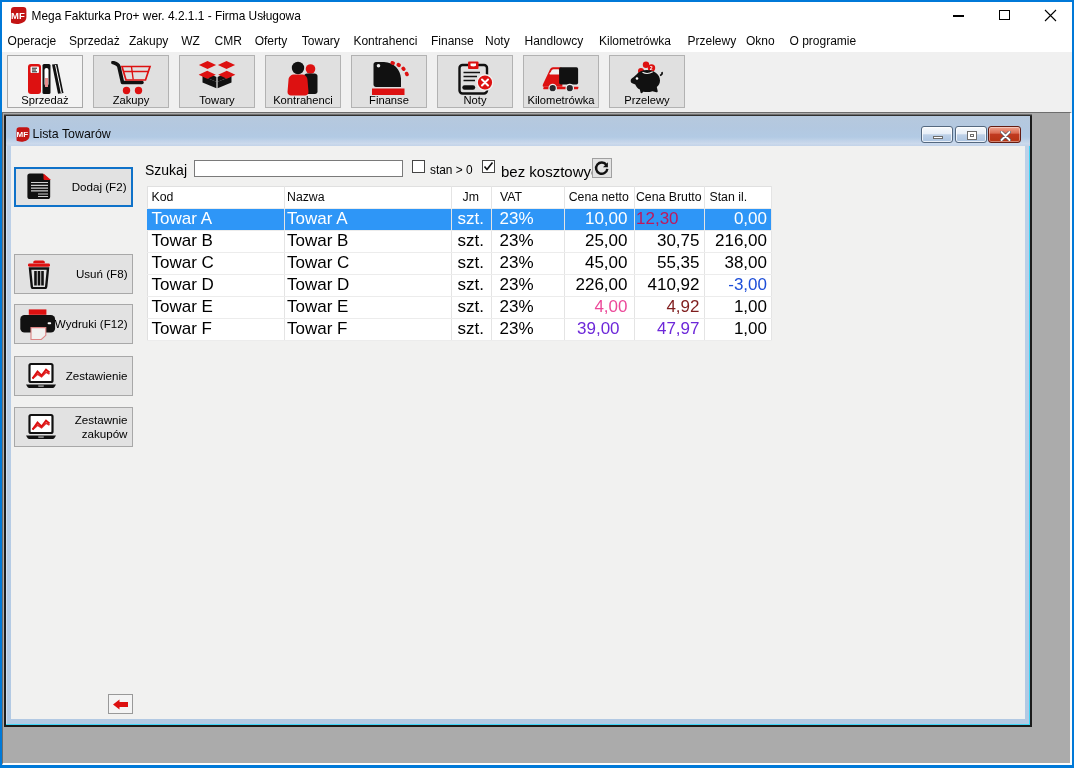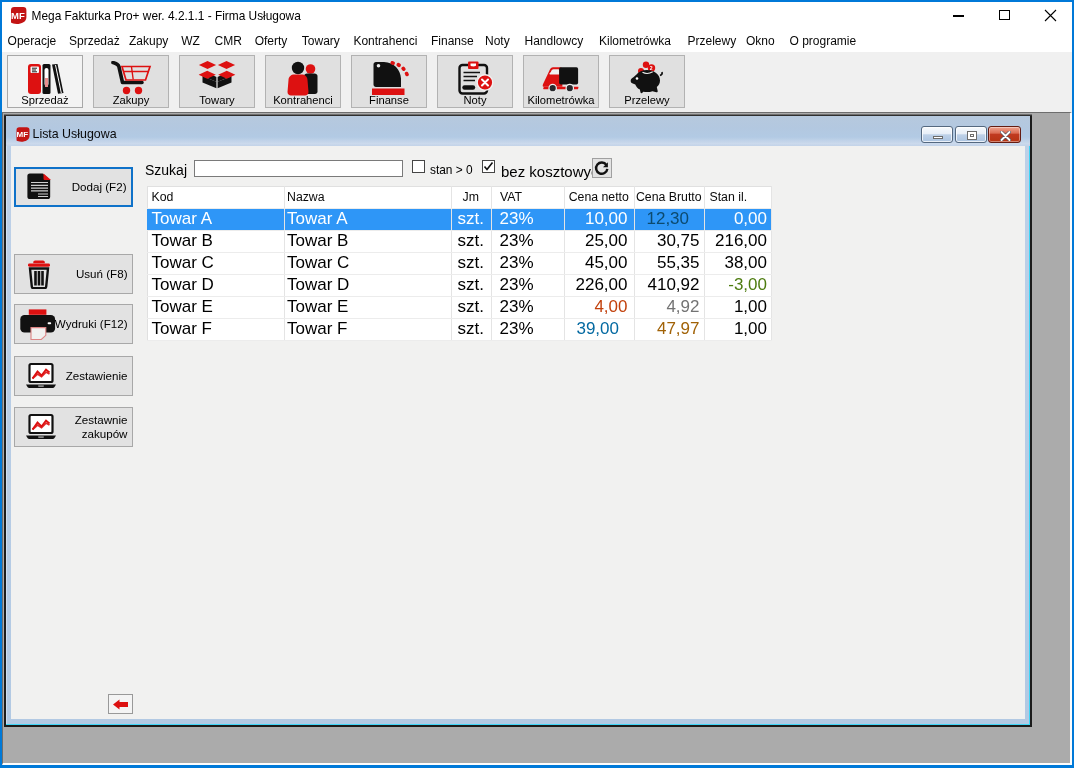--- a/index.html
+++ b/index.html
@@ -195,21 +195,21 @@
 
 <div id="mdi"></div>
 
 <div id="child">
   <div id="ctitle">
       <div class="abs" style="left:-2px;right:-2px;top:-2px;height:2px;background:linear-gradient(#8f8f8f,#101010)"></div>
     <svg class="abs" style="left:7.5px;top:10px" width="16" height="17" viewBox="0 0 19 19">
       <path d="M3.2 1 h12 a3.2 3.2 0 0 1 3.2 3.2 v7 c0 4.5-4.8 6.8-9.6 6.8 c-2.6 0-4.8-0.6-5.8-1.4 v-12.4 a3.2 3.2 0 0 1 3.2-3.2 z" fill="#c31414"></path>
       <text x="3" y="12.6" font-size="9.5" font-weight="bold" fill="#fff" font-family="Liberation Sans">MF</text>
     </svg>
-    <div id="ctitle-text">Lista Usługowa</div>
+    <div id="ctitle-text">Lista Towarów</div>
     <div class="cbtn blue" style="left:915px">
       <div class="abs" style="left:10.5px;top:8.5px;width:10px;height:3.5px;background:#fff;border:1px solid #6b6b6b"></div>
     </div>
     <div class="cbtn blue" style="left:949px">
       <div class="abs" style="left:10.5px;top:3.5px;width:10px;height:9px;background:#fff;border:1px solid #6b6b6b"></div>
       <div class="abs" style="left:13.5px;top:6.5px;width:4.5px;height:3.2px;background:#fff;border:1px solid #6b6b6b"></div>
     </div>
     <div class="cbtn red" style="left:982px">
       <svg class="abs" style="left:11px;top:3.5px" width="11" height="10" viewBox="0 0 11 10">
         <path d="M1.5 1 L9.5 9 M9.5 1 L1.5 9" stroke="#555560" stroke-width="3.2" stroke-linecap="round"></path>
@@ -292,21 +292,21 @@
       <div class="hdr" style="left:353px">VAT</div>
       <div class="hdr" style="left:416.5px;width:70.5px;text-align:center">Cena netto</div>
       <div class="hdr" style="left:487px;width:69.5px;text-align:center">Cena Brutto</div>
       <div class="hdr" style="left:562.5px">Stan il.</div>
       <div style="position:absolute;left:0;top:22px;width:625px;height:22px;background:#2e96f7"></div>
       <div class="cell" style="left:4.5px;top:22px;color:#fff">Towar A</div>
       <div class="cell" style="left:140px;top:22px;color:#fff">Towar A</div>
       <div class="cell" style="left:310.5px;top:22px;color:#fff">szt.</div>
       <div class="cell" style="left:352.5px;top:22px;color:#fff">23%</div>
       <div class="cell" style="left:418.5px;top:22px;width:62px;text-align:right;color:#fff">10,00</div>
-      <div class="cell" style="left:489px;top:22px;width:63.5px;text-align:center;color:#0c4a6e">12,30</div>
+      <div class="cell" style="left:489px;top:22px;width:63.5px;text-align:left;color:#be185d">12,30</div>
       <div class="cell" style="left:550px;top:22px;width:70px;text-align:right;color:#fff">0,00</div>
       <div class="cell" style="left:4.5px;top:44px;color:#000">Towar B</div>
       <div class="cell" style="left:140px;top:44px;color:#000">Towar B</div>
       <div class="cell" style="left:310.5px;top:44px;color:#000">szt.</div>
       <div class="cell" style="left:352.5px;top:44px;color:#000">23%</div>
       <div class="cell" style="left:418.5px;top:44px;width:62px;text-align:right;color:#000">25,00</div>
       <div class="cell" style="left:489px;top:44px;width:63.5px;text-align:right;color:#000">30,75</div>
       <div class="cell" style="left:550px;top:44px;width:70px;text-align:right;color:#000">216,00</div>
       <div class="cell" style="left:4.5px;top:66px;color:#000">Towar C</div>
       <div class="cell" style="left:140px;top:66px;color:#000">Towar C</div>
@@ -314,34 +314,34 @@
       <div class="cell" style="left:352.5px;top:66px;color:#000">23%</div>
       <div class="cell" style="left:418.5px;top:66px;width:62px;text-align:right;color:#000">45,00</div>
       <div class="cell" style="left:489px;top:66px;width:63.5px;text-align:right;color:#000">55,35</div>
       <div class="cell" style="left:550px;top:66px;width:70px;text-align:right;color:#000">38,00</div>
       <div class="cell" style="left:4.5px;top:88px;color:#000">Towar D</div>
       <div class="cell" style="left:140px;top:88px;color:#000">Towar D</div>
       <div class="cell" style="left:310.5px;top:88px;color:#000">szt.</div>
       <div class="cell" style="left:352.5px;top:88px;color:#000">23%</div>
       <div class="cell" style="left:418.5px;top:88px;width:62px;text-align:right;color:#000">226,00</div>
       <div class="cell" style="left:489px;top:88px;width:63.5px;text-align:right;color:#000">410,92</div>
-      <div class="cell" style="left:550px;top:88px;width:70px;text-align:right;color:#4d7c0f">-3,00</div>
+      <div class="cell" style="left:550px;top:88px;width:70px;text-align:right;color:#1d4ed8">-3,00</div>
       <div class="cell" style="left:4.5px;top:110px;color:#000">Towar E</div>
       <div class="cell" style="left:140px;top:110px;color:#000">Towar E</div>
       <div class="cell" style="left:310.5px;top:110px;color:#000">szt.</div>
       <div class="cell" style="left:352.5px;top:110px;color:#000">23%</div>
-      <div class="cell" style="left:418.5px;top:110px;width:62px;text-align:right;color:#c2410c">4,00</div>
-      <div class="cell" style="left:489px;top:110px;width:63.5px;text-align:right;color:#737373">4,92</div>
+      <div class="cell" style="left:418.5px;top:110px;width:62px;text-align:right;color:#ec4899">4,00</div>
+      <div class="cell" style="left:489px;top:110px;width:63.5px;text-align:right;color:#7f1d1d">4,92</div>
       <div class="cell" style="left:550px;top:110px;width:70px;text-align:right;color:#000">1,00</div>
       <div class="cell" style="left:4.5px;top:132px;color:#000">Towar F</div>
       <div class="cell" style="left:140px;top:132px;color:#000">Towar F</div>
       <div class="cell" style="left:310.5px;top:132px;color:#000">szt.</div>
       <div class="cell" style="left:352.5px;top:132px;color:#000">23%</div>
-      <div class="cell" style="left:410px;top:132px;width:62px;text-align:right;color:#0369a1">39,00</div>
-      <div class="cell" style="left:489px;top:132px;width:63.5px;text-align:right;color:#a16207">47,97</div>
+      <div class="cell" style="left:430px;top:132px;width:62px;text-align:left;color:#6d28d9">39,00</div>
+      <div class="cell" style="left:489px;top:132px;width:63.5px;text-align:right;color:#6d28d9">47,97</div>
       <div class="cell" style="left:550px;top:132px;width:70px;text-align:right;color:#000">1,00</div>
       <div class="sep" style="left:136.5px"></div>
       <div class="sep" style="left:303.5px"></div>
       <div class="sep" style="left:344px"></div>
       <div class="sep" style="left:416.5px"></div>
       <div class="sep" style="left:487px"></div>
       <div class="sep" style="left:556.5px"></div>
       <div class="sep" style="left:624px"></div>
       <div class="rowline" style="top:22px"></div>
       <div class="rowline" style="top:44px"></div>

